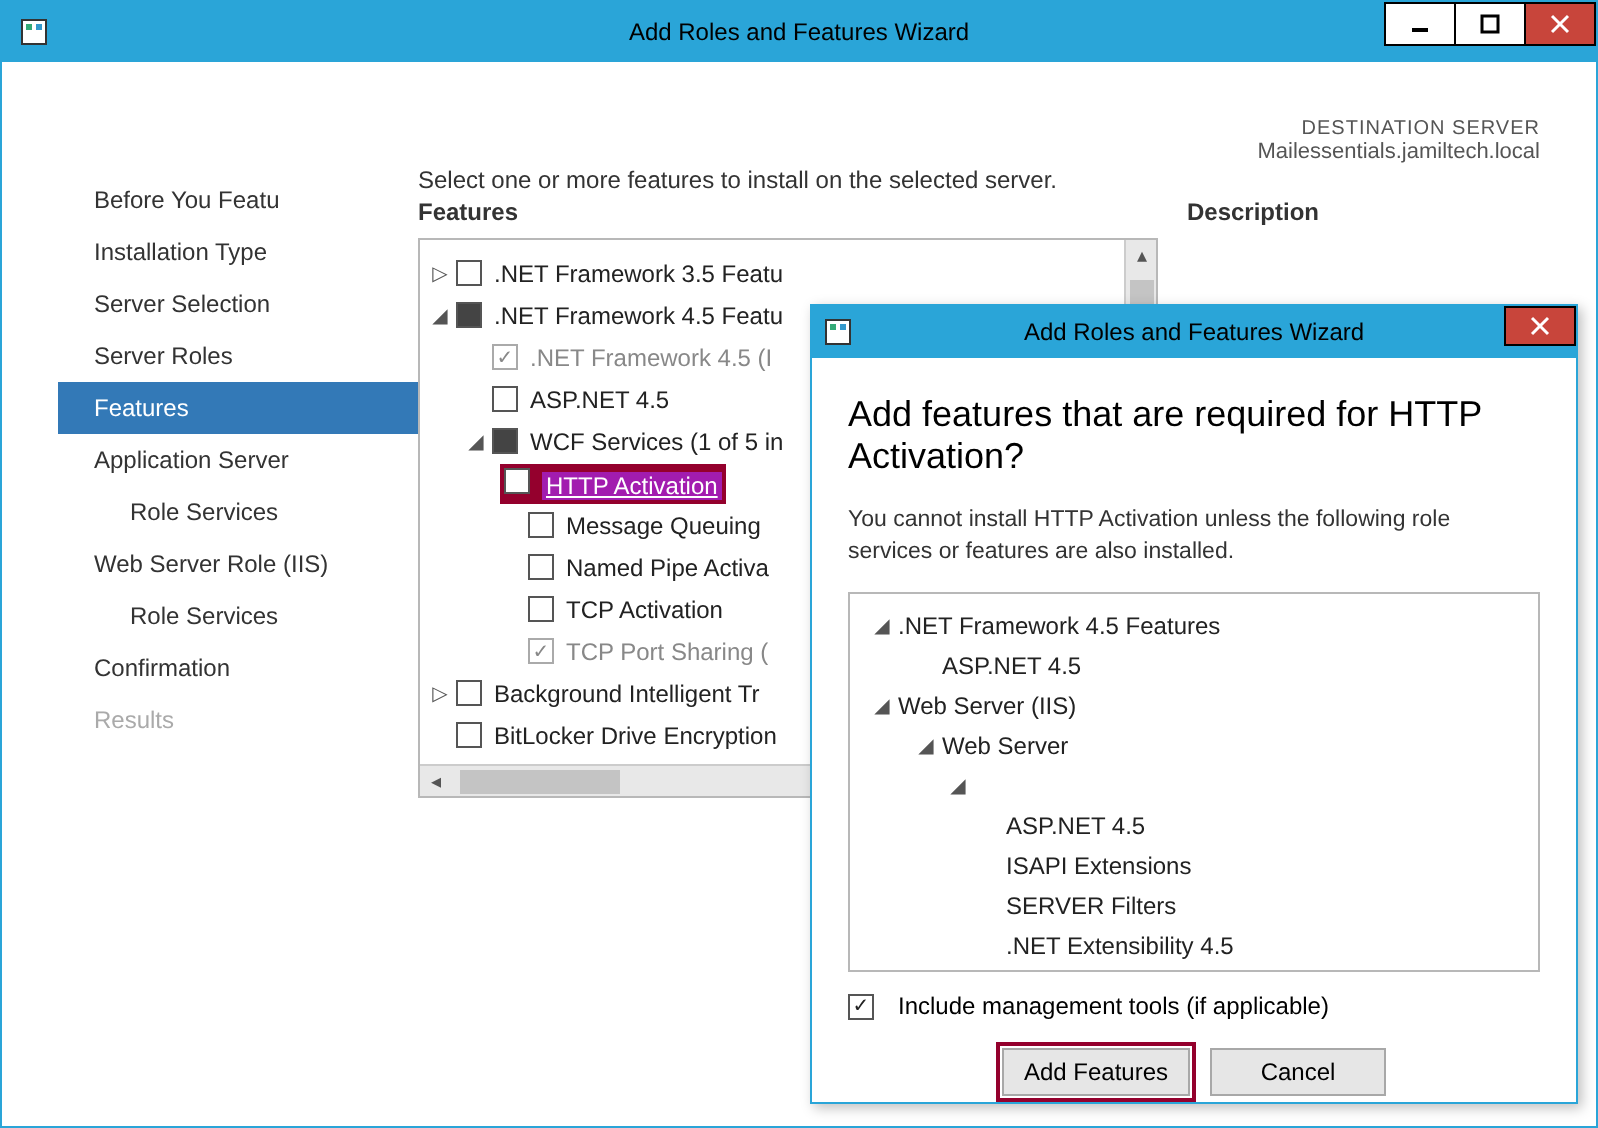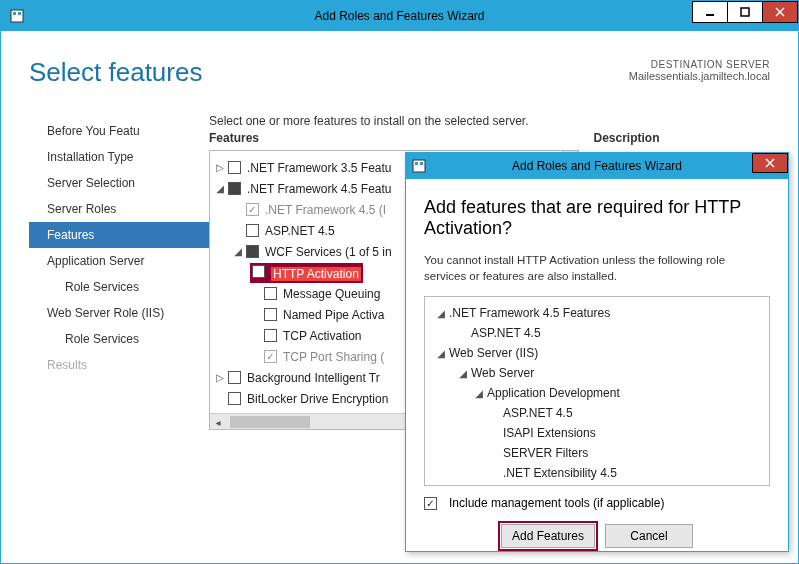--- a/index.html
+++ b/index.html
@@ -41,21 +41,21 @@
   .chk.filled { background:#444; }
   .chk.checked::after { content:"✓"; font-size:10px; color:#222;}
   .chk.disabled { border-color:#aaa; }
   .chk.disabled.checked::after { color:#888; }
   .tree-text { white-space: nowrap; }
   .tree-text.disabled { color:#888; }
   .indent-1 { padding-left: 22px; }
   .indent-2 { padding-left: 40px; }
   .highlight-sel { background:#94002d; padding:2px 2px; display:inline-block;}
   .highlight-sel .chk { }
-  .highlight-sel .sel-label { background:#ef4444; color:#fff; padding:0 2px; }
+  .highlight-sel .sel-label { background:#a21caf; color:#fff; padding:0 2px;text-decoration:underline; }
   .tree-scroll-h { position:absolute; bottom:0; left:0; right:16px; height:16px; background:#e8e8e8; border-top:1px solid #ccc;}
   .tree-scroll-h .thumb { position:absolute; left:20px; top:2px; width:80px; height:12px; background:#c4c4c4;}
   .tree-scroll-h .arr { position:absolute; top:0; width:16px; height:16px; display:flex; align-items:center; justify-content:center; color:#555; font-size:10px; cursor:pointer;}
   .tree-scroll-h .arr.l { left:0; }
   .tree-scroll-h .arr.r { right:0; }
   .tree-scroll-v { position:absolute; right:0; top:0; bottom:16px; width:16px; background:#e8e8e8; border-left:1px solid #ccc;}
   .tree-scroll-v .thumb { position:absolute; top:20px; left:2px; height:100px; width:12px; background:#c4c4c4;}
   .tree-scroll-v .arr { position:absolute; left:0; width:16px; height:16px; display:flex; align-items:center; justify-content:center; color:#555; font-size:10px; cursor:pointer;}
   .tree-scroll-v .arr.u { top:0; }
   .tree-scroll-v .arr.d { bottom:0; }
@@ -109,38 +109,38 @@
       <div class="win-btn close">
           <svg width="10" height="10">
             <line x1="1" y1="1" x2="9" y2="9" stroke="#fff" stroke-width="1.5"></line>
             <line x1="9" y1="1" x2="1" y2="9" stroke="#fff" stroke-width="1.5"></line>
           </svg>
         </div>
     </div>
   </div>
 
   <div class="main-body">
-    <div class="page-title">Select features</div>
     <div class="dest-server">
       <div class="label">DESTINATION SERVER</div>
       <div class="value">Mailessentials.jamiltech.local</div>
     </div>
 
     <div class="content">
 
       <div class="sidebar">
         <div class="side-item">Before You Featu</div>
         <div class="side-item">Installation Type</div>
         <div class="side-item">Server Selection</div>
         <div class="side-item">Server Roles</div>
         <div class="side-item activeblue">Features</div>
         <div class="side-item">Application Server</div>
         <div class="side-item sub">Role Services</div>
         <div class="side-item">Web Server Role (IIS)</div>
         <div class="side-item sub">Role Services</div>
+        <div class="side-item">Confirmation</div>
         <div class="side-item disabled">Results</div>
       </div>
 
       <div class="featpane">
         <div class="instruction">Select one or more features to install on the selected server.</div>
         <span class="colhead">Features</span>
         <span class="colhead desc">Description</span>
 
         <div class="tree-box">
           <div class="tree-row">
@@ -258,21 +258,20 @@
       <div class="dlg-row di-1">
           <span class="dlg-exp">◢</span>
           <span>Web Server (IIS)</span>
         </div>
       <div class="dlg-row di-2">
           <span class="dlg-exp">◢</span>
           <span>Web Server</span>
         </div>
       <div class="dlg-row di-3">
           <span class="dlg-exp">◢</span>
-          <span>Application Development</span>
         </div>
       <div class="dlg-row di-4">
           <span class="dlg-exp empty"></span>
           <span>ASP.NET 4.5</span>
         </div>
       <div class="dlg-row di-4">
           <span class="dlg-exp empty"></span>
           <span>ISAPI Extensions</span>
         </div>
       <div class="dlg-row di-4">

